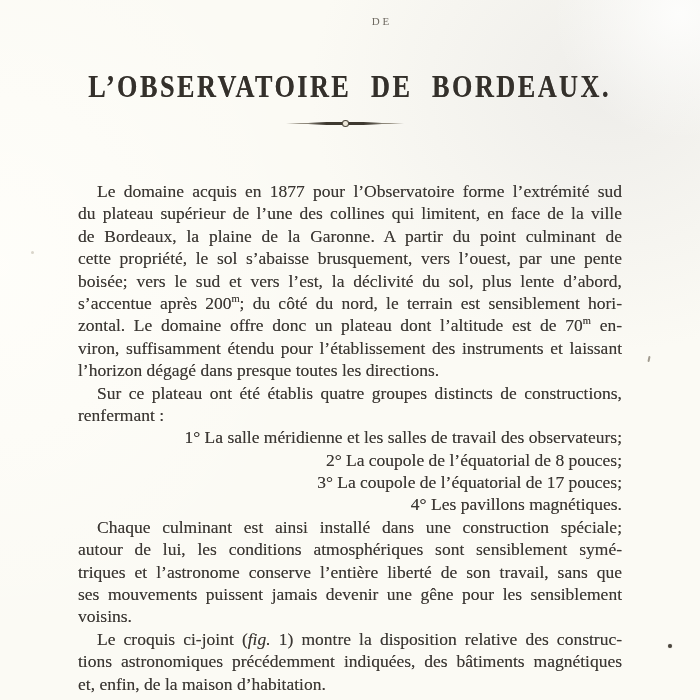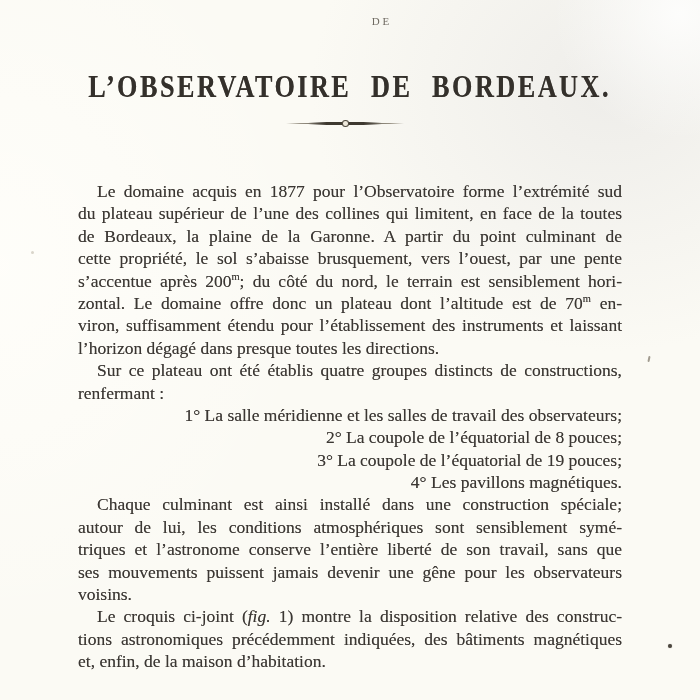--- a/index.html
+++ b/index.html
@@ -94,37 +94,38 @@
   </div>
 
   <div class="divider">
     <div class="line"></div>
     <div class="thick"></div>
     <div class="orb"></div>
   </div>
 
   <div class="body-text">
     <div class="tl just indent">Le domaine acquis en 1877 pour l’Observatoire forme l’extrémité sud</div>
-    <div class="tl just">du plateau supérieur de l’une des collines qui limitent, en face de la toutes</div>
+    <div class="tl just">du plateau supérieur de l’une des collines qui limitent, en face de la ville</div>
     <div class="tl just">de Bordeaux, la plaine de la Garonne. A partir du point culminant de</div>
     <div class="tl just">cette propriété, le sol s’abaisse brusquement, vers l’ouest, par une pente</div>
+    <div class="tl just">boisée; vers le sud et vers l’est, la déclivité du sol, plus lente d’abord,</div>
     <div class="tl just">s’accentue après 200<sup>m</sup>; du côté du nord, le terrain est sensiblement hori-</div>
     <div class="tl just">zontal. Le domaine offre donc un plateau dont l’altitude est de 70<sup>m</sup> en-</div>
     <div class="tl just">viron, suffisamment étendu pour l’établissement des instruments et laissant</div>
     <div class="tl">l’horizon dégagé dans presque toutes les directions.</div>
     <div class="tl just indent">Sur ce plateau ont été établis quatre groupes distincts de constructions,</div>
     <div class="tl">renfermant :</div>
     <div class="tl indent">1° La salle méridienne et les salles de travail des observateurs;</div>
     <div class="tl indent">2° La coupole de l’équatorial de 8 pouces;</div>
-    <div class="tl indent">3° La coupole de l’équatorial de 19 pouces;</div>
+    <div class="tl indent">3° La coupole de l’équatorial de 17 pouces;</div>
     <div class="tl indent">4° Les pavillons magnétiques.</div>
     <div class="tl just indent">Chaque culminant est ainsi installé dans une construction spéciale;</div>
     <div class="tl just">autour de lui, les conditions atmosphériques sont sensiblement symé-</div>
     <div class="tl just">triques et l’astronome conserve l’entière liberté de son travail, sans que</div>
-    <div class="tl just">ses mouvements puissent jamais devenir une gêne pour les observateurs</div>
+    <div class="tl just">ses mouvements puissent jamais devenir une gêne pour les sensiblement</div>
     <div class="tl">voisins.</div>
     <div class="tl just indent">Le croquis ci-joint (<i>fig.</i> 1) montre la disposition relative des construc-</div>
     <div class="tl just">tions astronomiques précédemment indiquées, des bâtiments magnétiques</div>
     <div class="tl">et, enfin, de la maison d’habitation.</div>
   </div>
 
   <div class="speck1"></div>
   <div class="speck2"></div>
   <div class="speck3"></div>
 

